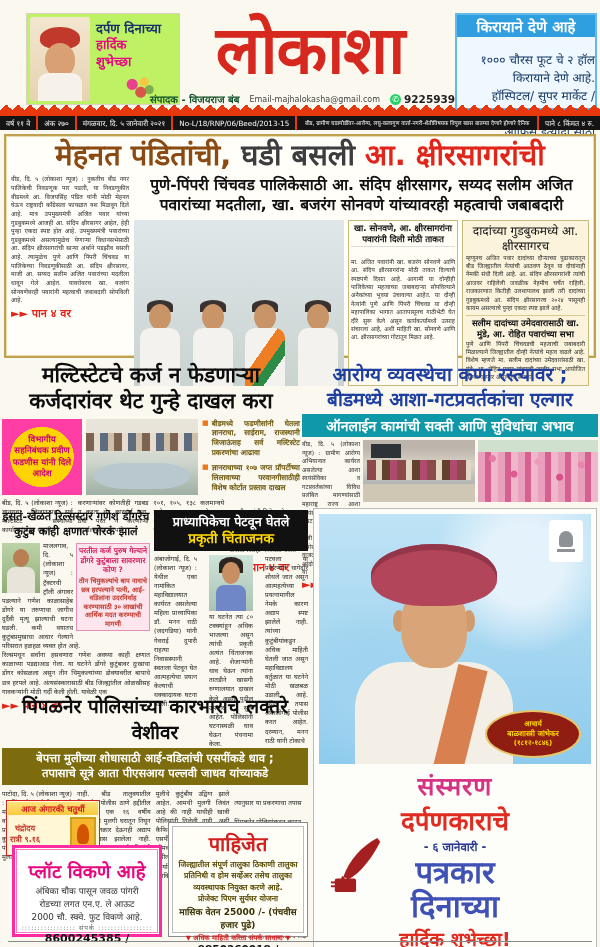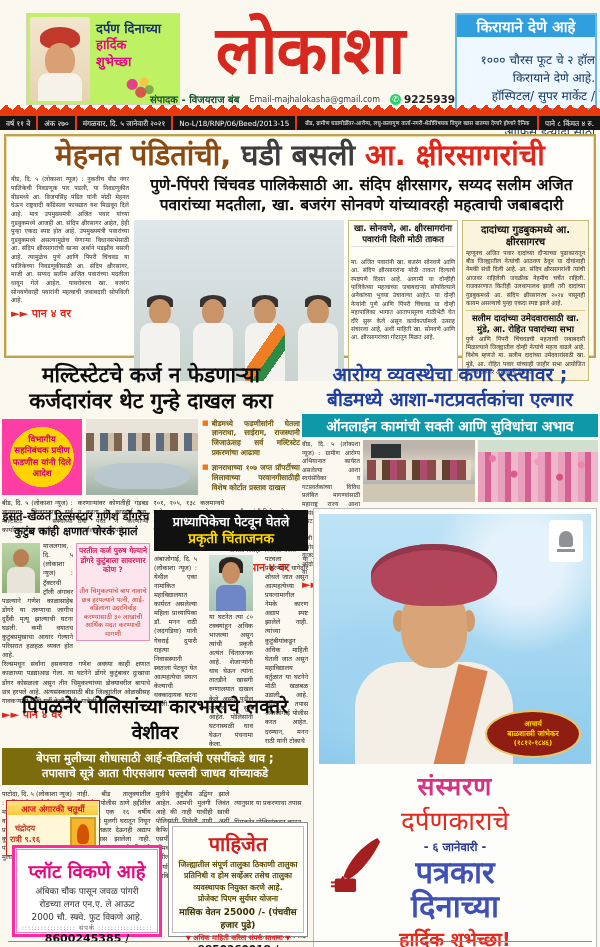--- a/index.html
+++ b/index.html
@@ -53,21 +53,21 @@
   .lead-row{display:flex;gap:4px;margin-top:4px;flex:1}
   .lead-photo{width:210px;flex:none;background:linear-gradient(#dfe7ea,#c9d3cf);position:relative;display:flex;align-items:flex-end;justify-content:space-around;overflow:hidden}
   .person{width:44px;height:86px;position:relative}
   .person .hd{position:absolute;left:11px;top:4px;width:22px;height:26px;border-radius:50%;background:#c99468}
   .person .hr{position:absolute;left:9px;top:0px;width:26px;height:12px;border-radius:50% 50% 0 0;background:#3a3230}
   .person .tr{position:absolute;left:2px;top:28px;width:40px;height:60px;border-radius:10px 10px 0 0;background:#f4f2ee}
   .person.sash .tr{background:linear-gradient(125deg,#f4f2ee 40%,#ef7d24 40%,#ef7d24 58%,#2e8b45 58%,#2e8b45 72%,#f4f2ee 72%)}
   .sonbox{width:110px;flex:none;border:1px solid #c9b97a;background:#fffdf4;padding:2px}
   .sonbox-h{font-size:8.6px;font-weight:bold;text-align:center;color:#111;line-height:1.3;border-bottom:1px solid #ddd;padding-bottom:1px;margin-bottom:11px}
   .stack{flex:1;background:#fbf3dc;border:1px solid #c9b97a;padding:3px;overflow:hidden}
-  .stack-h{font-size:10px;font-weight:bold;color:#111;text-align:center;line-height:1.25}
+  .stack-h{font-size:12px;font-weight:normal;color:#111;text-align:center;line-height:1.25}
   .stack-h2{font-size:8.6px;font-weight:bold;color:#111;text-align:center;line-height:1.25;margin-top:3px;border-top:1px solid #d9c98c;padding-top:2px}
   .stack .tiny{font-size:5.9px}
 
   
   .multi{left:2px;top:362px;width:298px}
   .multi-h{font-size:21px;font-weight:900;color:#0d0d0d;text-align:center;line-height:1.25}
   .multi-row{display:flex;gap:4px;margin-top:4px;height:76px}
   .pinkbox{width:80px;flex:none;background:#ff3ea5;display:flex;align-items:center;justify-content:center}
   .pinkbox .yl{width:72px;height:68px;background:radial-gradient(ellipse at center,#ffd400 62%,#ff3ea5 63%);display:flex;align-items:center;justify-content:center;text-align:center;color:#cc0077;font-weight:bold;font-size:8.6px;line-height:1.3;padding:6px}
   .meetphoto{width:112px;flex:none;background:linear-gradient(#e8e4da 18%,#cfd6ce 55%,#9fb0a5);position:relative;overflow:hidden}
@@ -99,21 +99,21 @@
 
   
   .dongre{left:2px;top:510px;width:148px}
   .dongre-h{font-size:11.2px;font-weight:900;color:#0d0d0d;text-align:center;line-height:1.3}
   .dongre-flow{margin-top:3px}
   .manphoto{float:left;width:38px;height:50px;margin:1px 3px 1px 0;background:linear-gradient(#bcd3a8,#8fae77);position:relative;overflow:hidden}
   .manphoto .hd{position:absolute;left:11px;top:6px;width:16px;height:18px;border-radius:50%;background:#b97f52}
   .manphoto .tr{position:absolute;left:5px;top:24px;width:28px;height:26px;background:#e8e4da;border-radius:8px 8px 0 0}
   .dbox{float:right;width:74px;margin:1px 0 2px 3px;background:#fde5ee;border:1px solid #e590b5;padding:2px;text-align:center}
   .dbox-h{color:#d21f5f;font-weight:bold;font-size:7.4px;line-height:1.3}
-  .dbox-b{color:#c0392b;font-size:6.6px;line-height:1.3;margin-top:12px;font-weight:normal}
+  .dbox-b{color:#c0392b;font-size:6.6px;line-height:1.3;margin-top:2px;font-weight:bold}
   .prad{left:154px;top:510px;width:154px}
   .blackbox{background:#111;text-align:center;padding:4px 2px}
   .blackbox .w{color:#fff;font-weight:bold;font-size:12.6px;display:block;line-height:1.25}
   .blackbox .y{color:#ffd900;font-weight:bold;font-size:13.6px;display:block;line-height:1.25}
   .prad-row{display:flex;gap:12px;margin-top:4px}
   .prad-row .c{flex:1}
   .womanphoto{width:44px;height:56px;margin:0 auto 2px;background:linear-gradient(#cfe3d8,#a8c3b4);position:relative;overflow:hidden}
   .womanphoto .hd{position:absolute;left:13px;top:7px;width:18px;height:22px;border-radius:50%;background:#c78f62}
   .womanphoto .hr{position:absolute;left:10px;top:2px;width:24px;height:16px;border-radius:50% 50% 0 0;background:#2c2420}
   .womanphoto .tr{position:absolute;left:7px;top:30px;width:30px;height:26px;background:#6f86c7;border-radius:8px 8px 0 0}
@@ -158,21 +158,21 @@
   .dg-turban{position:absolute;left:22px;top:0;width:126px;height:62px;background:#b3455a;border-radius:50% 50% 42% 42%;box-shadow:0 6px 0 #93364a inset}
   .dg-face{position:absolute;left:52px;top:40px;width:66px;height:84px;background:#d9a477;border-radius:46% 46% 40% 44%}
   .dg-ear1{position:absolute;left:44px;top:66px;width:12px;height:22px;background:#cf9a6c;border-radius:50%}
   .dg-ear2{position:absolute;left:114px;top:66px;width:12px;height:22px;background:#cf9a6c;border-radius:50%}
   .dg-robe{position:absolute;left:6px;top:118px;width:158px;height:112px;background:#f3efe6;border-radius:46px 46px 0 0}
   .dg-sash{position:absolute;left:96px;top:122px;width:30px;height:108px;background:#d8804f;transform:rotate(14deg)}
   .badge{position:absolute;right:10px;bottom:6px;width:96px;height:48px;background:#8f1d12;border:2px solid #e7c66a;border-radius:50%;display:flex;flex-direction:column;align-items:center;justify-content:center;color:#ffd900;font-weight:bold;line-height:1.35;text-align:center}
   .badge .s1{font-size:7px}.badge .s2{font-size:7.4px}.badge .s3{font-size:7px}
   .dg-text{position:relative;text-align:center;margin-top:4px}
   .dg-t1{color:#d63384;font-weight:900;font-size:25px;letter-spacing:1px}
-  .dg-t2{color:#e02b20;font-weight:400;font-size:26px}
+  .dg-t2{color:#e02b20;font-weight:700;font-size:26px}
   .dg-t3{color:#2b3990;font-weight:bold;font-size:11.5px;margin:1px 0}
   .dg-t4{color:#3f51b5;font-weight:900;font-size:31px;line-height:1.1}
   .dg-t5{color:#3f51b5;font-weight:900;font-size:31px;line-height:1.1}
   .dg-t6{color:#e02b20;font-weight:900;font-size:19px;margin-top:3px}
   .quill{position:absolute;left:10px;top:64px;width:58px;height:66px}
 
   .footline{left:8px;top:941px;width:584px;border-top:1.5px solid #8a8a8a}
 </style>
 </head>
 <body>

